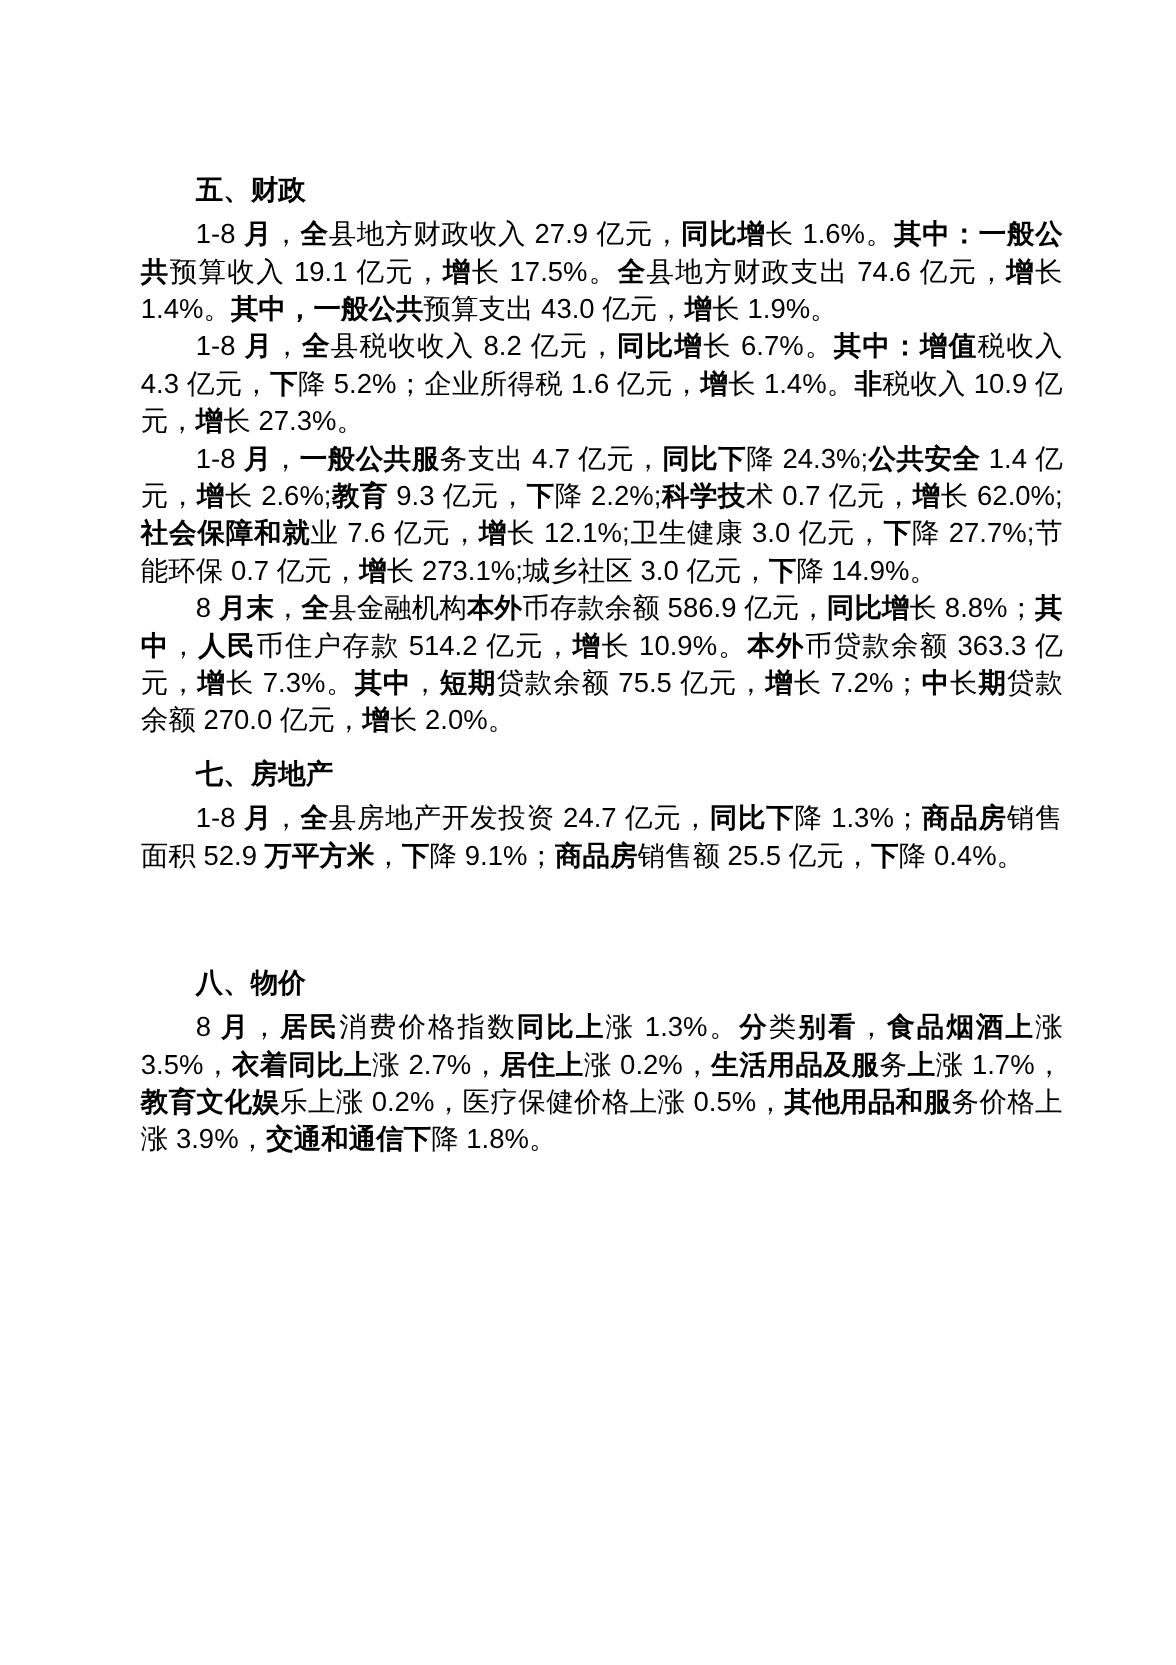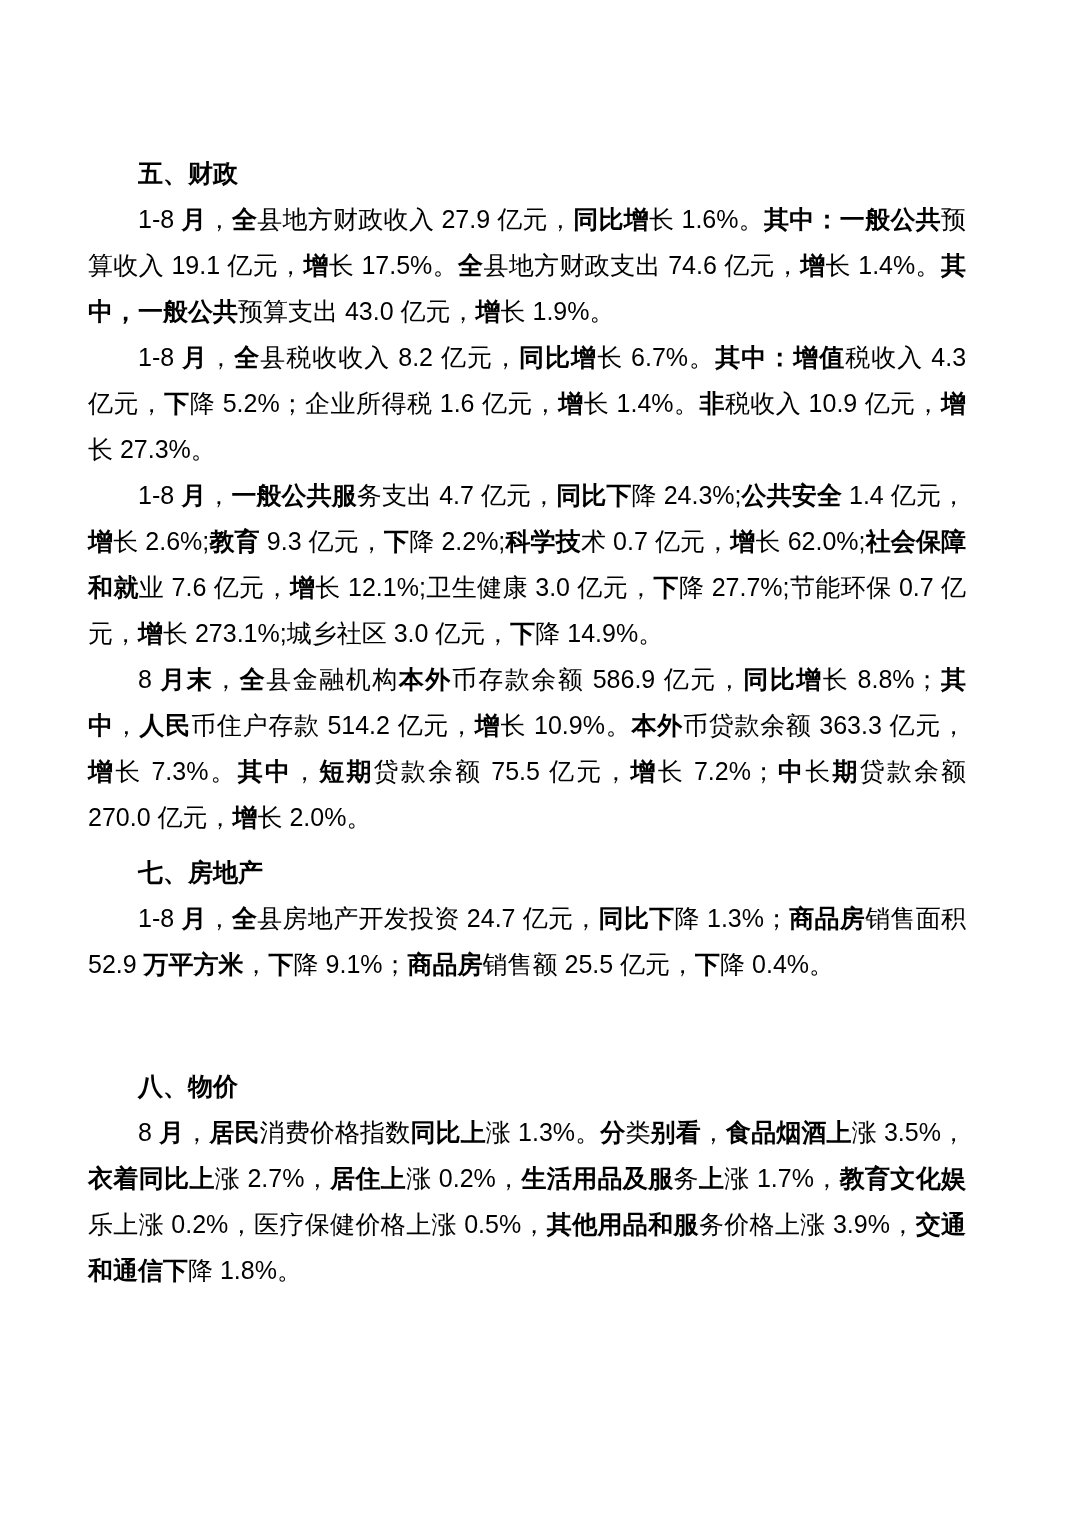--- a/index.html
+++ b/index.html
@@ -7,36 +7,37 @@
     position:relative;
     width:1069px;
     height:1514px;
     background:#ffffff;
     color:#000000;
     font-family:"Liberation Sans","DejaVu Sans",sans-serif;
     overflow:hidden;
   }
   .doc-body{
     padding:150px 103px 0 88px;
+    margin-left:40px;
   }
   .sec{margin:0;padding:0;}
   
   .sec:nth-of-type(3){margin-top:9px;}
   .sec:nth-of-type(4){margin-top:76px;}
   .sec-heading{
     font-size:25px;
     line-height:46px;
     font-weight:700;
     margin:0;
     text-indent:50px;
     text-align:left;
   }
   .para{
     font-size:25px;
-    line-height:46px;
+    line-height:34px;
     font-weight:400;
     margin:0;
     text-indent:50px;
     text-align:justify;
     text-justify:inter-character;
   }
   .para .run-b{font-weight:700;}
   .para .run-r{font-weight:400;}
 </style>
 </head>

